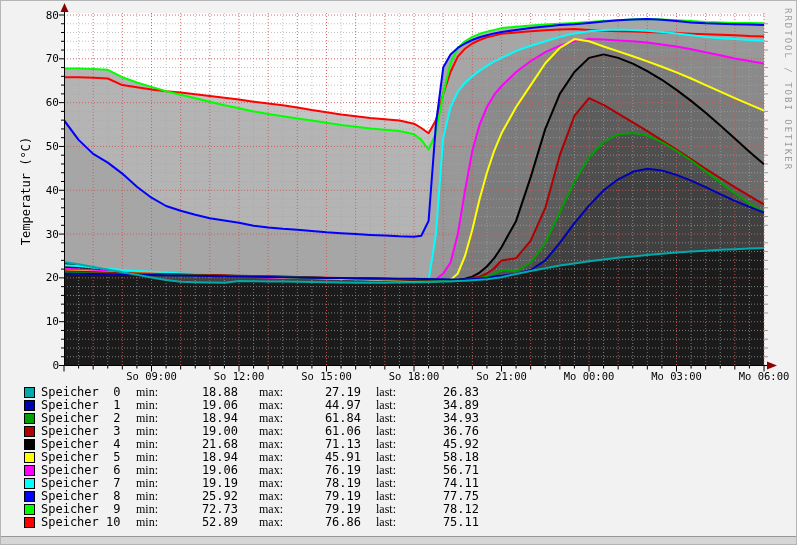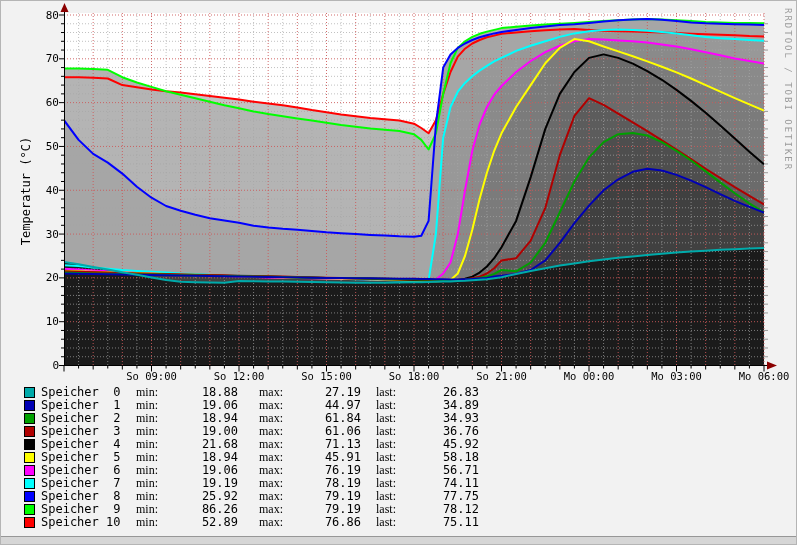--- a/index.html
+++ b/index.html
@@ -398,21 +398,21 @@
         <span class="v">25.92</span>
         <span class="lab">max:</span>
         <span class="v v2">79.19</span>
         <span class="lab lab3">last:</span>
         <span class="v v3">77.75</span>
       </div>
       <div class="lrow">
         <span class="sw" style="background: rgb(0, 255, 0);"></span>
         <span class="nm">Speicher  9</span>
         <span class="lab">min:</span>
-        <span class="v">86.26</span>
+        <span class="v">72.73</span>
         <span class="lab">max:</span>
         <span class="v v2">79.19</span>
         <span class="lab lab3">last:</span>
         <span class="v v3">78.12</span>
       </div>
       <div class="lrow">
         <span class="sw" style="background: rgb(255, 0, 0);"></span>
         <span class="nm">Speicher 10</span>
         <span class="lab">min:</span>
         <span class="v">52.89</span>

